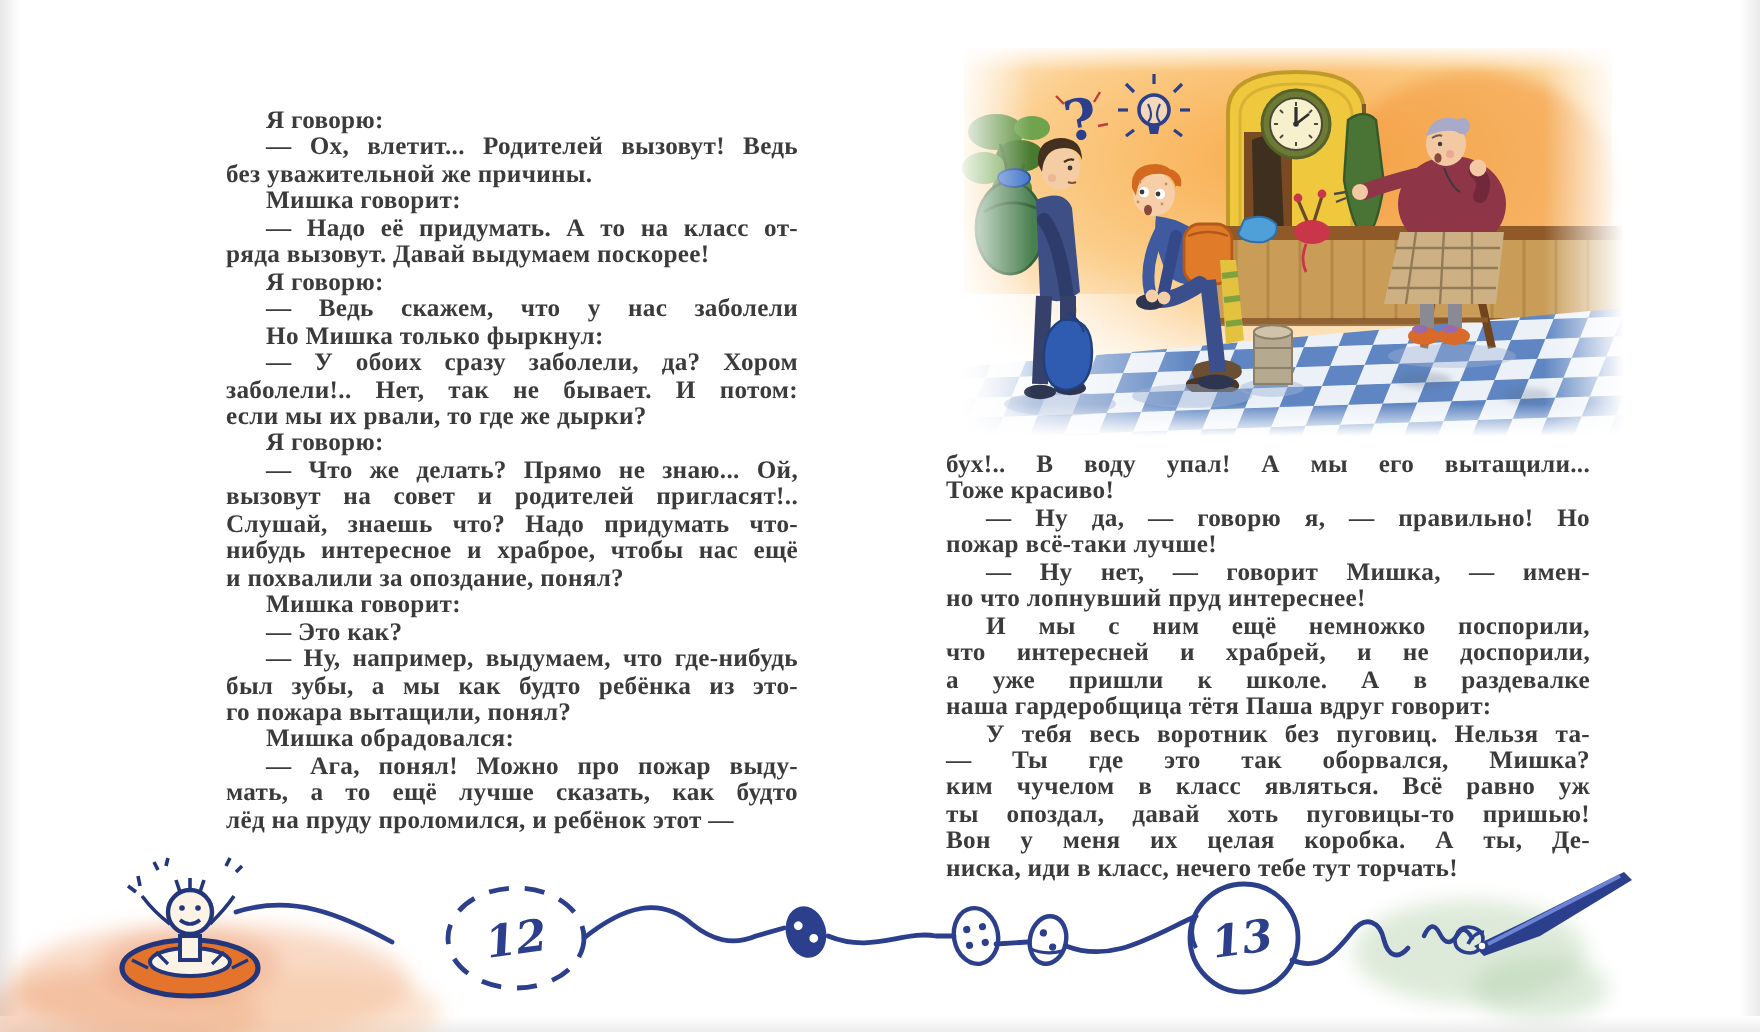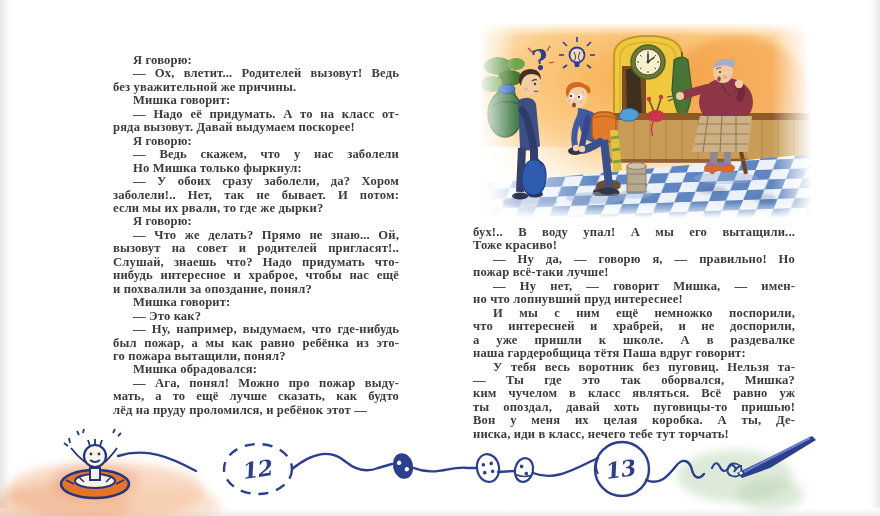--- a/index.html
+++ b/index.html
@@ -351,21 +351,21 @@
       <div class="line last">и похвалили за опоздание, понял?</div>
     </div>
     <div class="para indent">
       <div class="line last">Мишка говорит:</div>
     </div>
     <div class="para indent">
       <div class="line last">— Это как?</div>
     </div>
     <div class="para indent">
       <div class="line">— Ну, например, выдумаем, что где-нибудь</div>
-      <div class="line">был пожар, а мы как равно ребёнка из это-</div>
+      <div class="line">был зубы, а мы как будто ребёнка из это-</div>
       <div class="line last">го пожара вытащили, понял?</div>
     </div>
     <div class="para indent">
       <div class="line last">Мишка обрадовался:</div>
     </div>
     <div class="para indent">
       <div class="line">— Ага, понял! Можно про пожар выду-</div>
       <div class="line">мать, а то ещё лучше сказать, как будто</div>
       <div class="line last">лёд на пруду проломился, и ребёнок этот —</div>
     </div>

